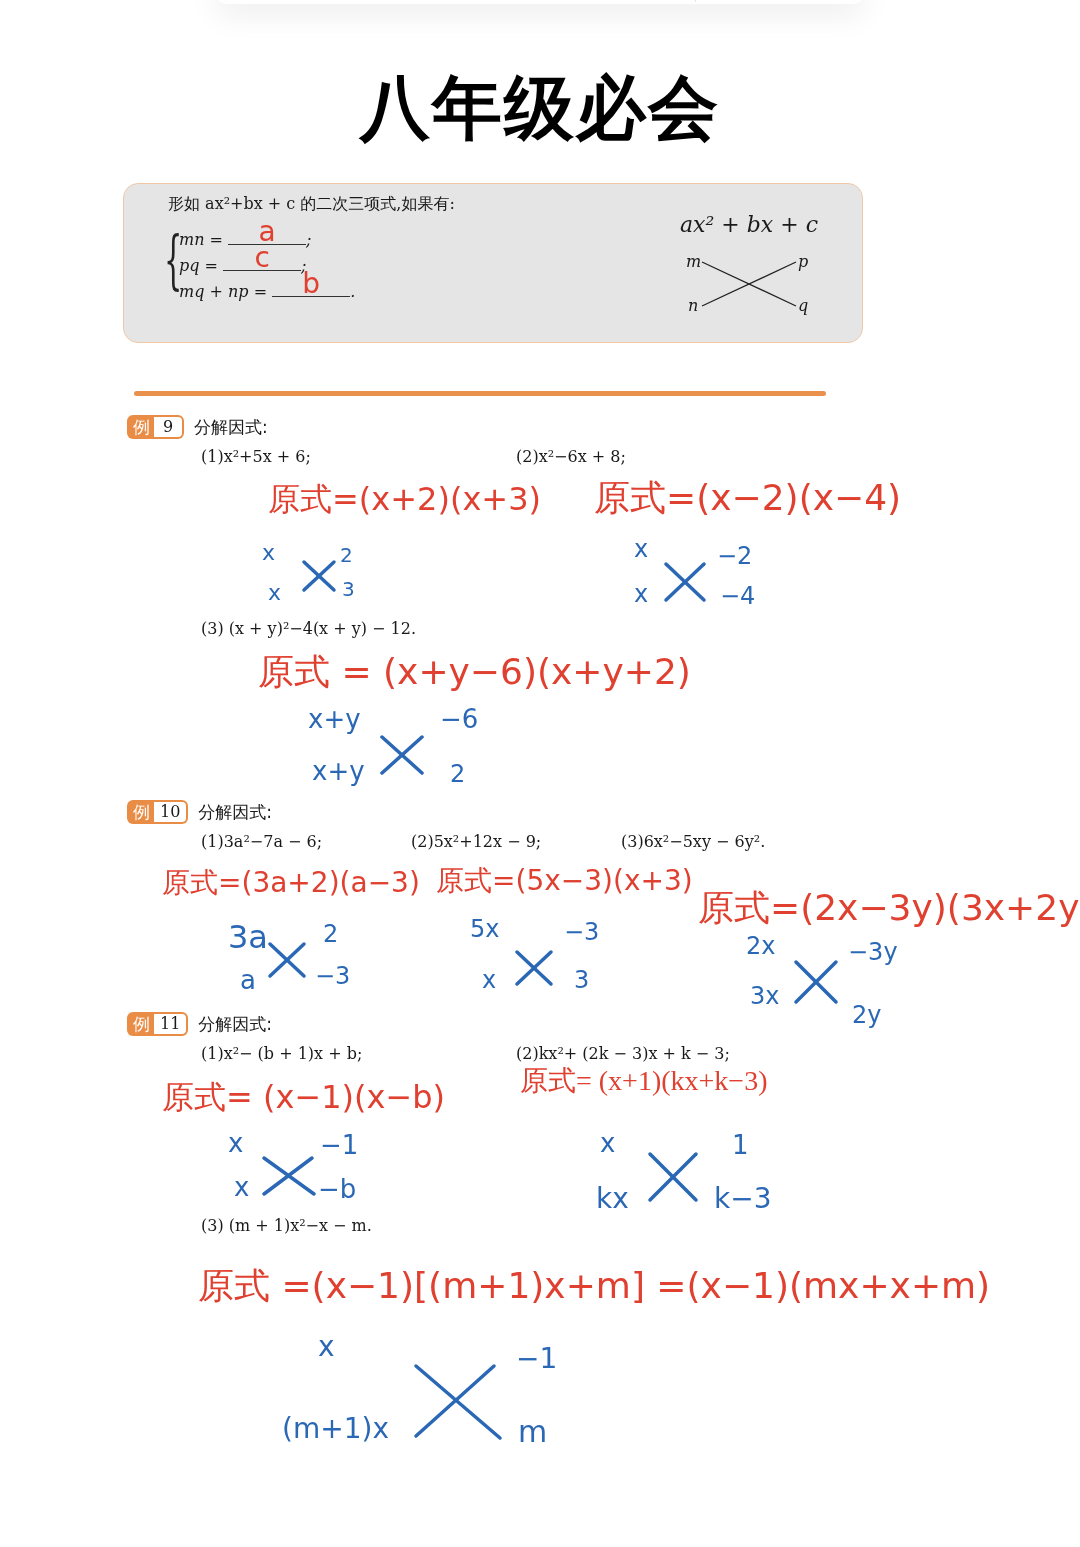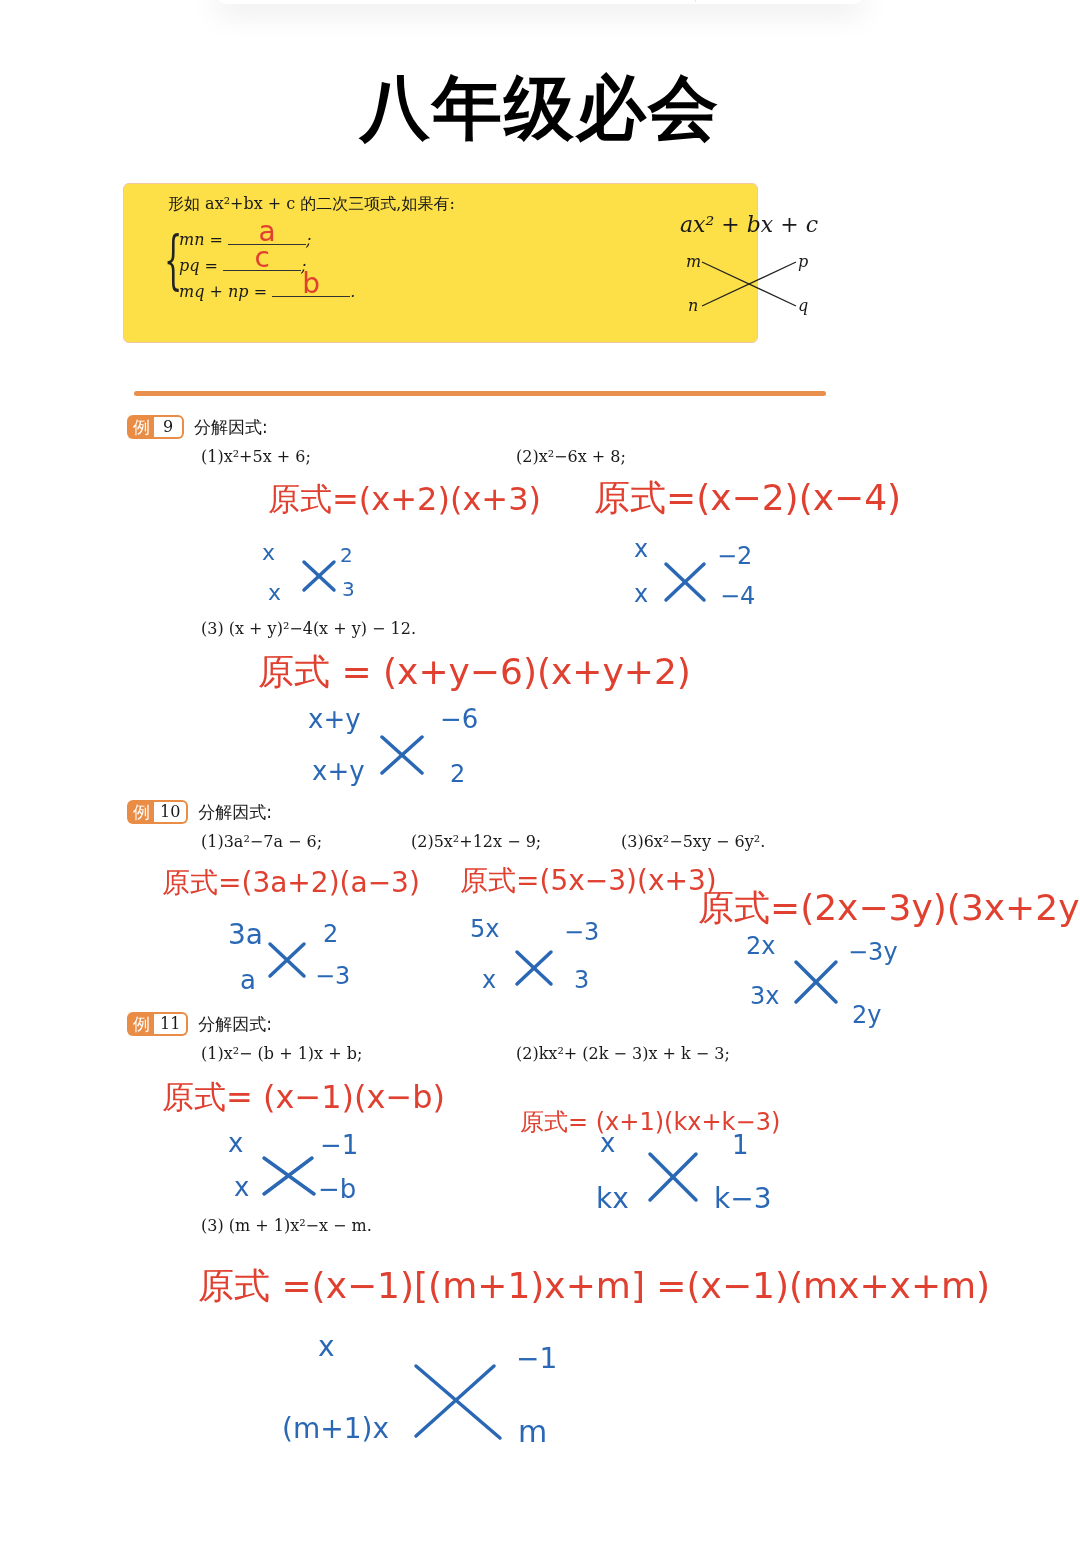--- a/index.html
+++ b/index.html
@@ -14,22 +14,22 @@
     background:#fff; border-radius:0 0 12px 12px;
     box-shadow:0 10px 30px rgba(0,0,0,0.08);
   }
   .top-card .sep { position:absolute; left:480px; top:0; width:1px; height:22px; background:#e5e5e5; }
   .page-title {
     position:absolute; left:0; width:1080px; top:62px; text-align:center;
     font-family:"DejaVu Sans","Liberation Sans",sans-serif;
     font-size:70px; font-weight:bold; letter-spacing:2px; color:#000;
   }
   .formula-box {
-    position:absolute; left:123px; top:183px; width:635px; height:160px;
-    background:#fde047; border:1.5px solid #f0c8a8; border-radius:6px;
+    position:absolute; left:123px; top:183px; width:740px; height:160px;
+    background:#e5e5e5; border:1.5px solid #f0c8a8; border-radius:15px;
     box-sizing:border-box;
   }
   .fb-line { position:absolute; font-size:16px; white-space:nowrap; }
   .fb-intro { left:44px; top:10px; }
   .brace { position:absolute; left:40px; top:44px; font-size:64px; line-height:64px; font-family:"DejaVu Serif",serif; transform:scaleX(0.45); transform-origin:left; color:#222; }
   .cond { position:absolute; left:55px; font-size:16px; font-style:italic; white-space:nowrap; }
   .cond .blank { display:inline-block; width:78px; border-bottom:1px solid #333; text-align:center; position:relative; height:16px; vertical-align:baseline; }
   .hand-red {
     font-family:"DejaVu Sans","Liberation Sans",sans-serif; color:#e04030; font-style:normal;
   }
@@ -144,24 +144,24 @@
 
 <div class="example-badge" style="top:799px;">
   <span class="li">例</span>
     <span class="num">10</span>
   <span class="prompt">分解因式:</span>
 </div>
 <div class="problem" style="left:201px;top:832px;">(1)3a²−7a − 6;</div>
 <div class="problem" style="left:411px;top:832px;">(2)5x²+12x − 9;</div>
 <div class="problem" style="left:621px;top:832px;">(3)6x²−5xy − 6y².</div>
 <div class="answer" style="left:162px;top:864px;font-size:28px;">原式=(3a+2)(a−3)</div>
-<div class="answer" style="left:460px;top:862px;font-size:28px;">原式=(5x−3)(x+3)</div>
+<div class="answer" style="left:436px;top:862px;font-size:28px;">原式=(5x−3)(x+3)</div>
 <div class="answer" style="left:698px;top:884px;font-size:36px;">原式=(2x−3y)(3x+2y)</div>
 
-<div class="blue" style="left:228px;top:918px;font-size:28px;">3a</div>
+<div class="blue" style="left:228px;top:918px;font-size:32px;">3a</div>
 <div class="blue" style="left:240px;top:965px;font-size:26px;">a</div>
 <div class="blue" style="left:323px;top:920px;font-size:24px;">2</div>
 <div class="blue" style="left:315px;top:962px;font-size:24px;">−3</div>
 <svg class="cross" style="left:268px;top:942px;" width="40" height="38">
     <line x1="2" y1="2" x2="36" y2="34"></line>
     <line x1="2" y1="34" x2="36" y2="2"></line>
   </svg>
 
 <div class="blue" style="left:470px;top:915px;font-size:24px;">5x</div>
 <div class="blue" style="left:482px;top:966px;font-size:24px;">x</div>
@@ -182,21 +182,21 @@
   </svg>
 
 <div class="example-badge" style="top:1011px;">
   <span class="li">例</span>
     <span class="num">11</span>
   <span class="prompt">分解因式:</span>
 </div>
 <div class="problem" style="left:201px;top:1044px;">(1)x²− (b + 1)x + b;</div>
 <div class="problem" style="left:516px;top:1044px;">(2)kx²+ (2k − 3)x + k − 3;</div>
 <div class="answer" style="left:162px;top:1076px;font-size:32px;">原式= (x−1)(x−b)</div>
-<div class="answer" style="left:520px;top:1106px;font-size:24px;">原式= (x+1)(kx+k−3)</div>
+<div class="answer" style="left:520px;top:1062px;font-size:28px;font-family:Liberation Serif, serif;">原式= (x+1)(kx+k−3)</div>
 
 <div class="blue" style="left:228px;top:1128px;font-size:26px;">x</div>
 <div class="blue" style="left:234px;top:1172px;font-size:26px;">x</div>
 <div class="blue" style="left:320px;top:1130px;font-size:26px;">−1</div>
 <div class="blue" style="left:318px;top:1174px;font-size:26px;">−b</div>
 <svg class="cross" style="left:262px;top:1156px;" width="56" height="42">
     <line x1="2" y1="2" x2="52" y2="38"></line>
     <line x1="2" y1="38" x2="50" y2="2"></line>
   </svg>
 

